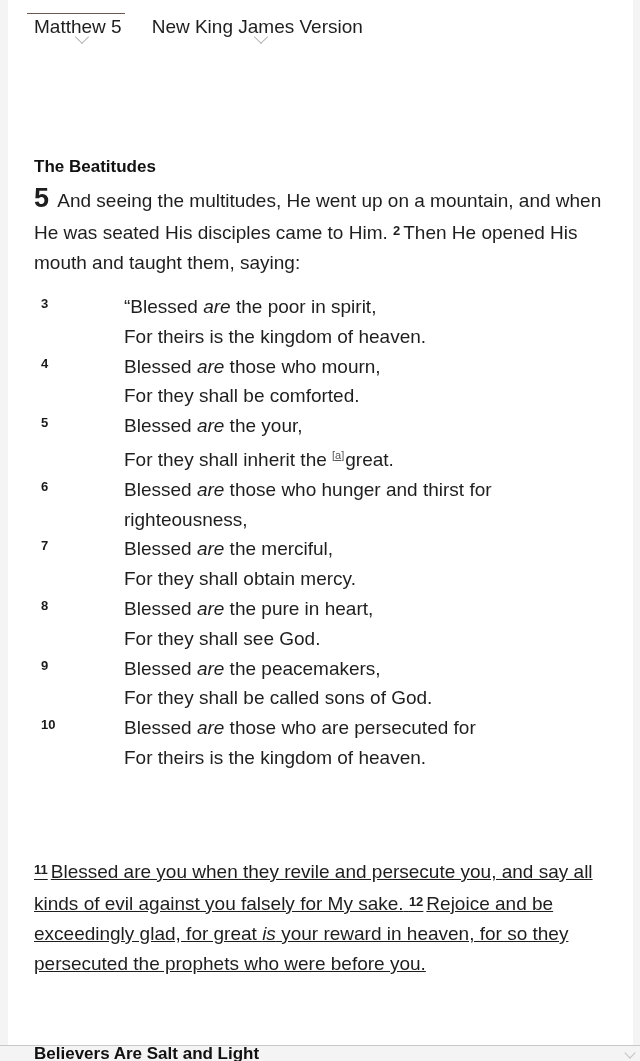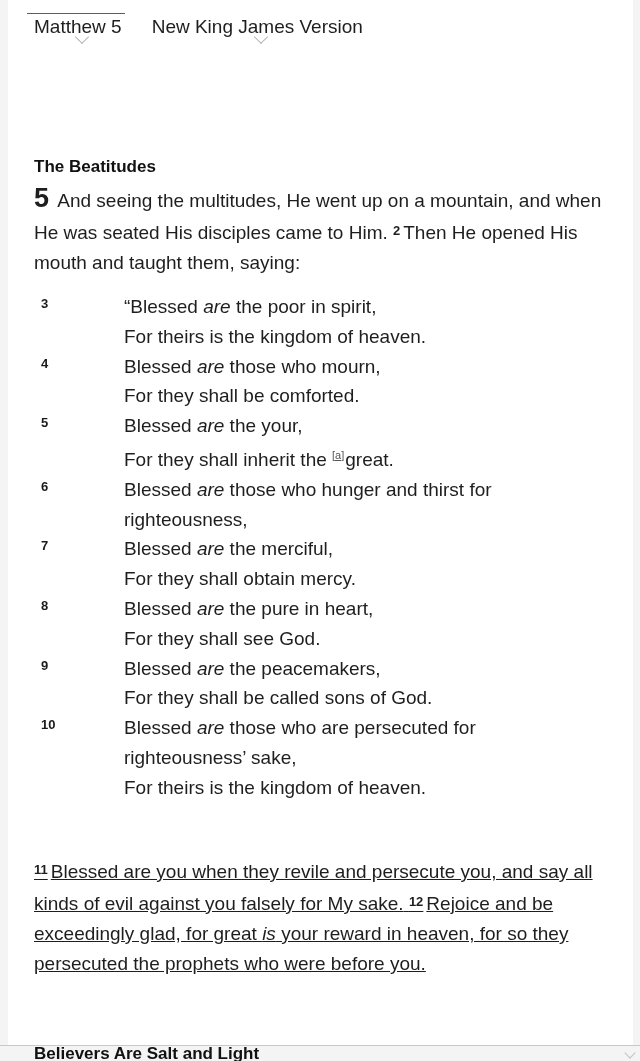--- a/index.html
+++ b/index.html
@@ -99,21 +99,20 @@
   <div class="pline"><span class="pnum">7</span><span>Blessed </span><i>are</i><span> the merciful,</span></div>
   <div class="pline">For they shall obtain mercy.</div>
 
   <div class="pline"><span class="pnum">8</span><span>Blessed </span><i>are</i><span> the pure in heart,</span></div>
   <div class="pline">For they shall see God.</div>
 
   <div class="pline"><span class="pnum">9</span><span>Blessed </span><i>are</i><span> the peacemakers,</span></div>
   <div class="pline">For they shall be called sons of God.</div>
 
   <div class="pline"><span class="pnum">10</span><span>Blessed </span><i>are</i><span> those who are persecuted for</span></div>
-  <div class="pline">righteousness’ sake,</div>
   <div class="pline">For theirs is the kingdom of heaven.</div>
 </div>
 
 <div class="prose" style="top:855px;text-decoration:underline;">
   <span class="vnum">11</span><span>Blessed are you when they revile and persecute you, and say all kinds of evil against you falsely for My sake.</span>
   <span class="vnum">12</span><span>Rejoice and be exceedingly glad, for great </span><i>is</i><span> your reward in heaven, for so they persecuted the prophets who were before you.</span>
 </div>
 
 <div class="heading" style="top:1012px;">Believers Are Salt and Light</div>
 

